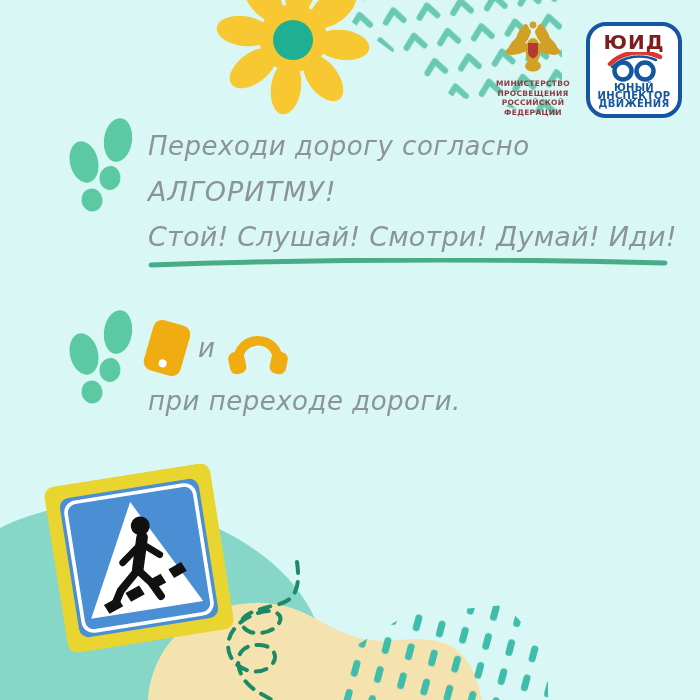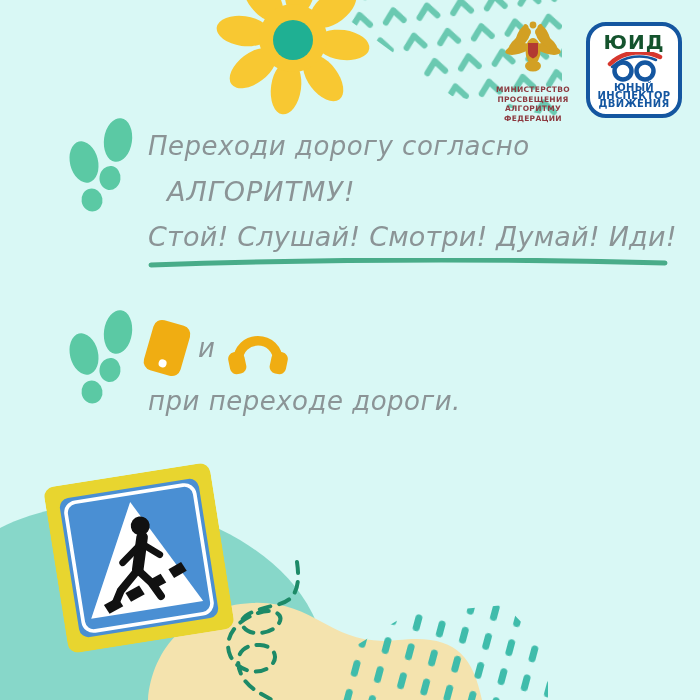--- a/index.html
+++ b/index.html
@@ -7,33 +7,33 @@
     position:relative;
     width:700px;height:700px;
     background:#d9f8f5;
     overflow:hidden;
     font-family:"DejaVu Sans", sans-serif;
   }
   .abs{position:absolute;}
   
   .ministry{left:472px;top:18px;width:122px;text-align:center;}
   .ministry svg{display:block;margin:0 auto;}
-  .ministry-lines{margin-top:7px;color:#8d3a40;font-weight:bold;font-size:7.5px;line-height:9.5px;letter-spacing:.3px;}
+  .ministry-lines{margin-top:1px;color:#8d3a40;font-weight:bold;font-size:7.5px;line-height:9.5px;letter-spacing:.3px;}
   .uid-badge{
     left:586px;top:22px;width:88px;height:88px;
     background:#ffffff;border:4px solid #1456a0;border-radius:20px;
     display:flex;flex-direction:column;align-items:center;justify-content:center;
   }
-  .uid-abbr{color:#14532d;font-weight:bold;font-size:20px;letter-spacing:1px;line-height:20px;}
+  .uid-abbr{color:#7f1d1d;font-weight:bold;font-size:20px;letter-spacing:1px;line-height:20px;}
   .uid-lines{color:#1456a0;font-weight:bold;font-size:10px;line-height:8.2px;text-align:center;letter-spacing:.3px;margin-top:2px;}
   
   .tip{color:#8b9496;font-style:italic;}
   .tip1{left:148px;top:124px;}
   .tip1 .l1{font-size:26px;line-height:45px;letter-spacing:.5px;}
-  .tip1 .l2{font-size:27px;line-height:45px;letter-spacing:1px;margin-left:19px;}
+  .tip1 .l2{font-size:27px;line-height:45px;letter-spacing:1px;}
   .tip1 .l3{font-size:27px;line-height:46px;letter-spacing:.2px;}
   .tip2{left:148px;top:318px;}
   .tip2 .l1{font-size:26px;line-height:42px;letter-spacing:.5px;}
   .tip2 .row{display:flex;align-items:center;gap:12px;height:60px;}
   .tip2 .row .txt{font-size:26px;letter-spacing:.5px;}
   .tip2 .l3{font-size:26px;line-height:46px;letter-spacing:.5px;text-align:right;}
   .phone{
     width:38px;height:52px;background:#f0ad12;border-radius:9px;
     transform:rotate(16deg);position:relative;flex:0 0 auto;
   }
@@ -105,21 +105,21 @@
           <circle cx="0" cy="-23" r="3.4"></circle>
           <circle cx="-7.5" cy="-22" r="2"></circle>
           <circle cx="7.5" cy="-22" r="2"></circle>
         </g>
         <path d="M-5 -5 h10 v9 q0 4.5 -5 6.5 q-5 -2 -5 -6.5 Z" fill="#b23a32"></path>
       </g>
     </svg>
     <div class="ministry-lines">
       <div>МИНИСТЕРСТВО</div>
       <div>ПРОСВЕЩЕНИЯ</div>
-      <div>АЛГОРИТМУ</div>
+      <div>РОССИЙСКОЙ</div>
       <div>ФЕДЕРАЦИИ</div>
     </div>
   </div>
 
   <div class="abs uid-badge">
     <div class="uid-abbr">ЮИД</div>
     <svg width="58" height="30" viewBox="0 0 58 30">
       <path d="M5 12 C19 -2 41 -2 55 5" fill="none" stroke="#d6372e" stroke-width="4.5" stroke-linecap="round"></path>
       <path d="M7 15 C20 3 38 2 51 8" fill="none" stroke="#1456a0" stroke-width="2.5" stroke-linecap="round"></path>
       <circle cx="18" cy="19" r="8.5" fill="none" stroke="#1456a0" stroke-width="4.5"></circle>

